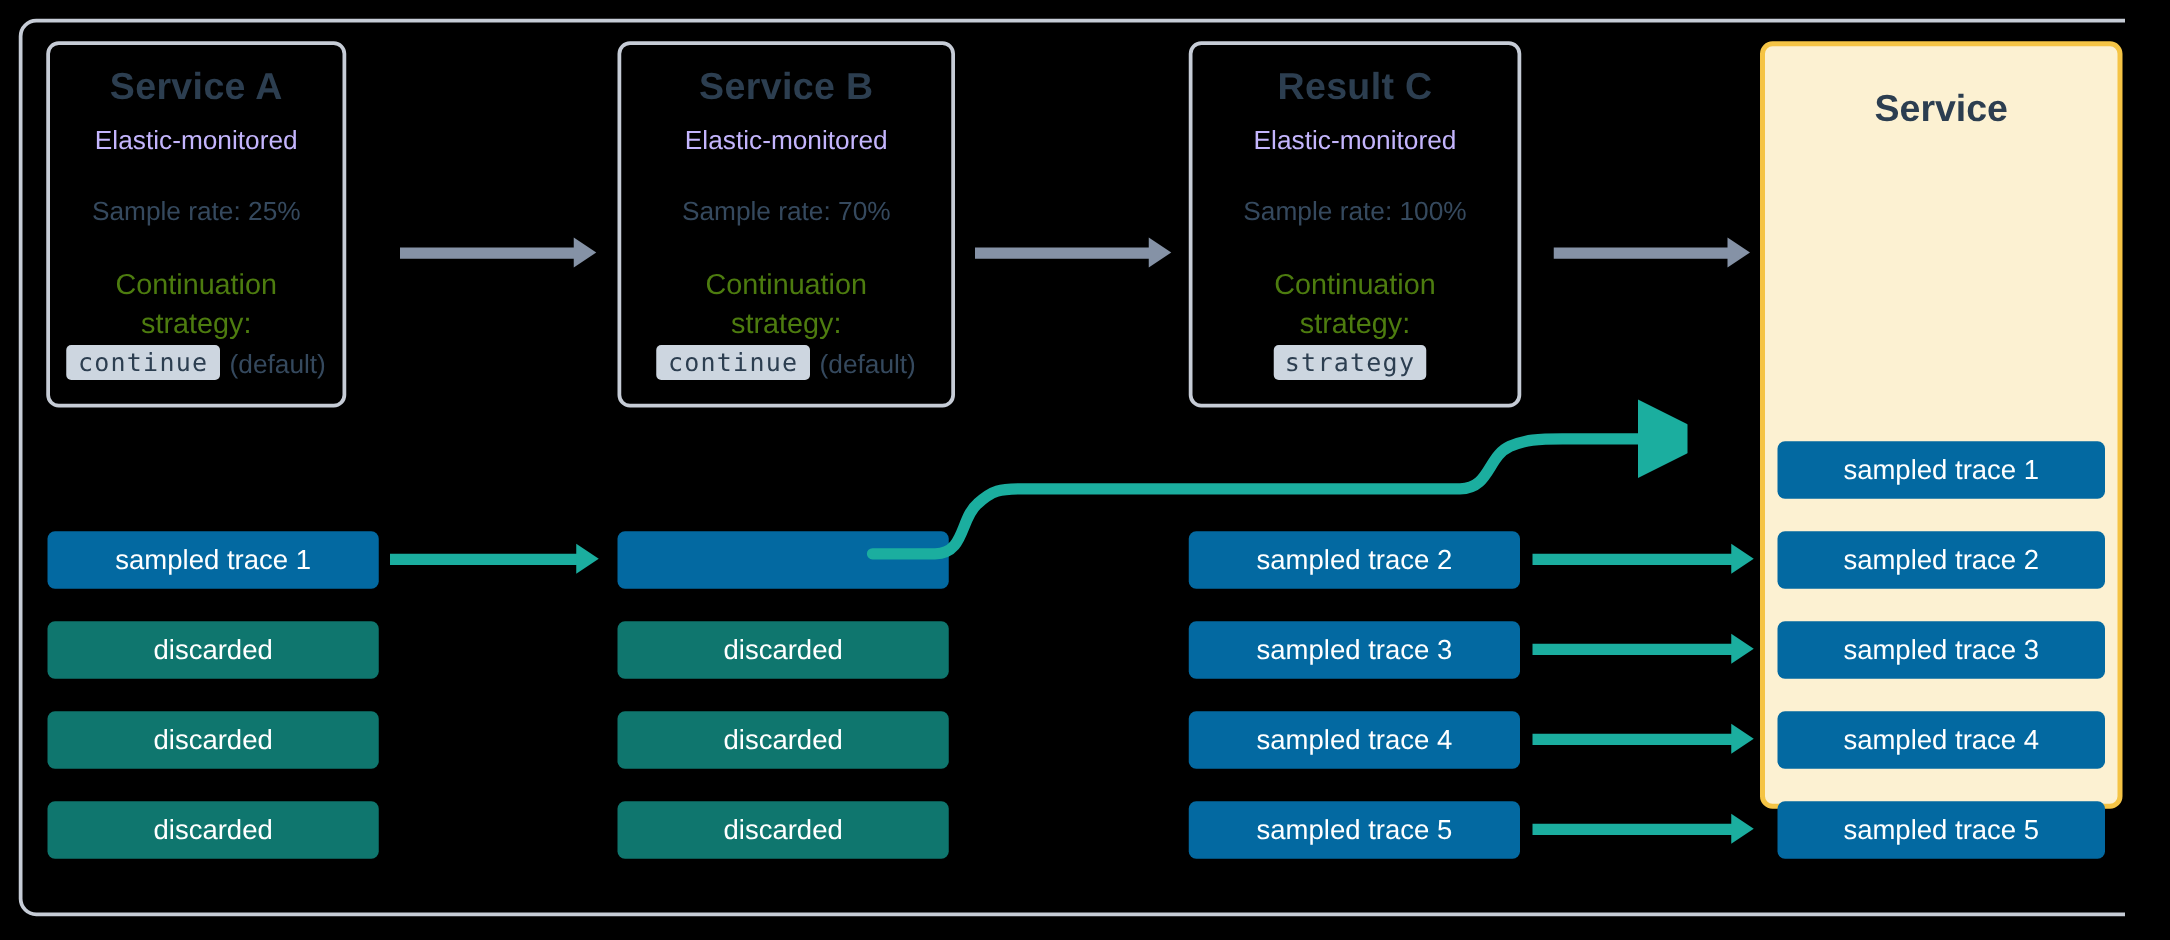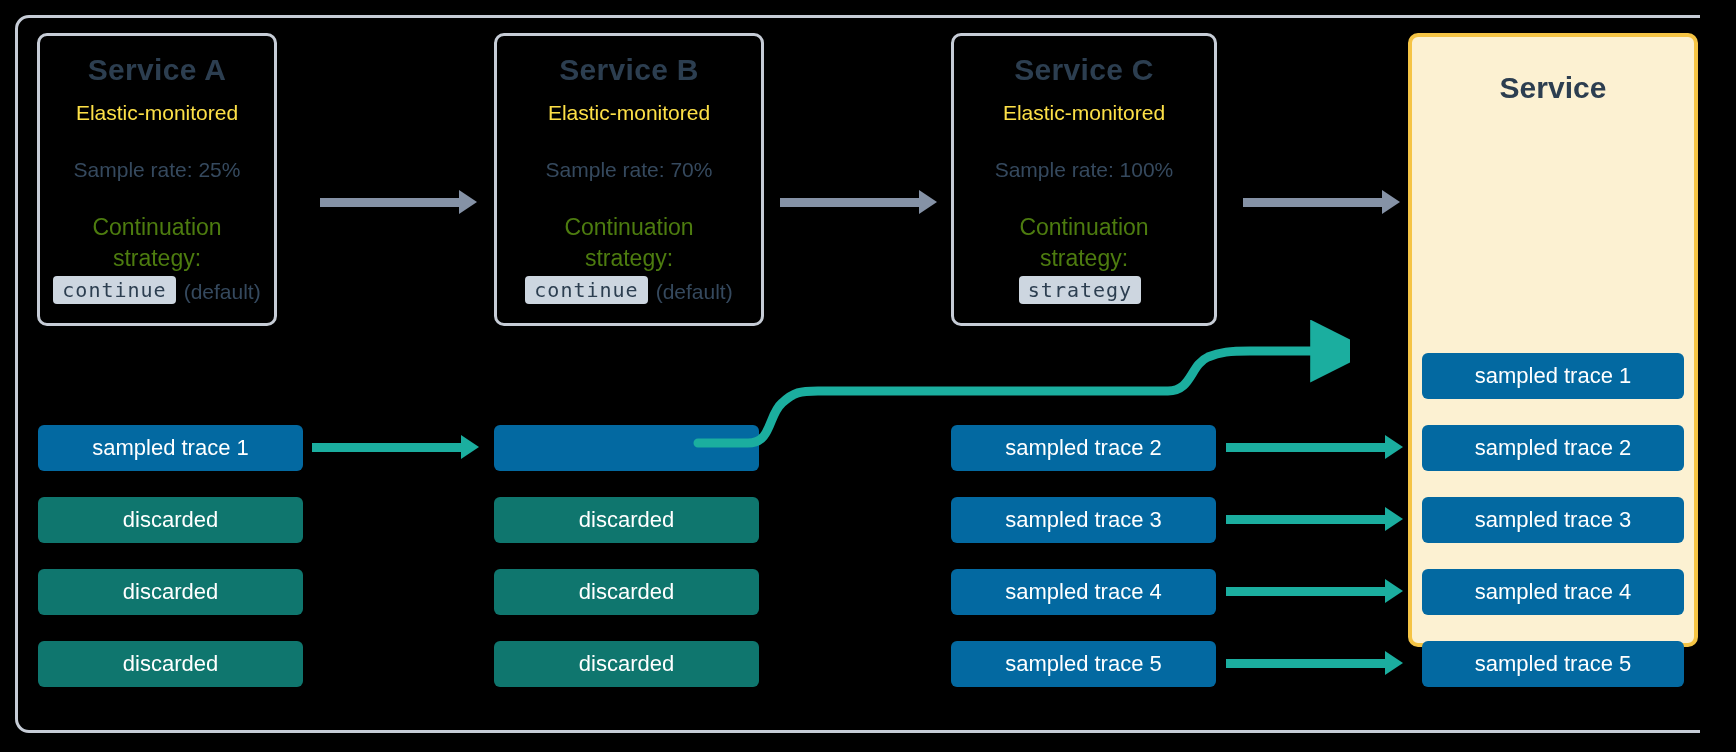--- a/index.html
+++ b/index.html
@@ -14,21 +14,21 @@
 
   
   .service-card{
     position:absolute;box-sizing:border-box;
     border:3px solid #c6ccd6;border-radius:10px;background:transparent;
     text-align:center;color:#31455a;
     display:flex;flex-direction:column;align-items:center;
     padding-top:16px;
   }
   .svc-title{font-size:30px;font-weight:bold;color:#2c3e50;letter-spacing:.3px;line-height:1.2;}
-  .svc-sub{font-size:21px;color:#fde047;margin-top:12px;line-height:1.2;}
+  .svc-sub{font-size:21px;color:#c4b5fd;margin-top:12px;line-height:1.2;}
   .svc-rate{font-size:21px;color:#35495e;margin-top:32px;line-height:1.2;}
   .svc-cont{font-size:23px;color:#4d7c0f;margin-top:30px;line-height:1.35;}
   .svc-strat{margin-top:2px;font-size:21px;color:#35495e;display:flex;align-items:flex-end;justify-content:center;gap:8px;}
   .code-chip{
     font-family:"DejaVu Sans Mono","Liberation Mono",monospace;
     background:#cdd6e0;color:#2c3e50;border-radius:4px;
     padding:2px 9px;font-size:20px;letter-spacing:1px;
   }
 
   
@@ -96,21 +96,21 @@
       <div>Continuation</div>
       <div>strategy:</div>
     </div>
     <div class="svc-strat">
       <span class="code-chip">continue</span>
       <span>(default)</span>
     </div>
   </div>
 
   <div class="service-card" style="left:951px;top:33px;width:266px;height:293px;">
-    <div class="svc-title">Service C</div>
+    <div class="svc-title">Result C</div>
     <div class="svc-sub">Elastic-monitored</div>
     <div class="svc-rate">Sample rate: 100%</div>
     <div class="svc-cont">
       <div>Continuation</div>
       <div>strategy:</div>
     </div>
     <div class="svc-strat">
       <span class="code-chip">strategy</span>
       <span></span>
     </div>

